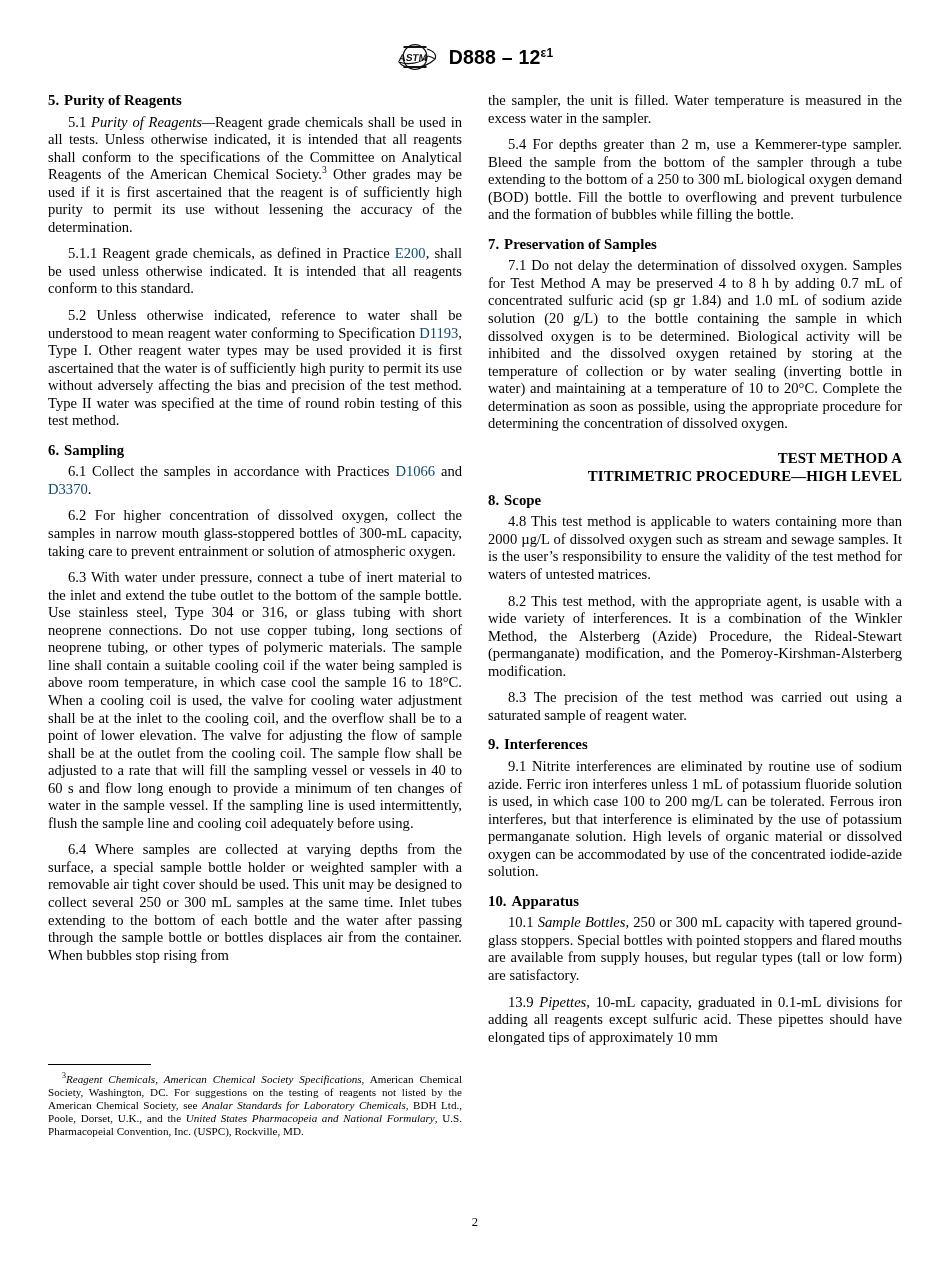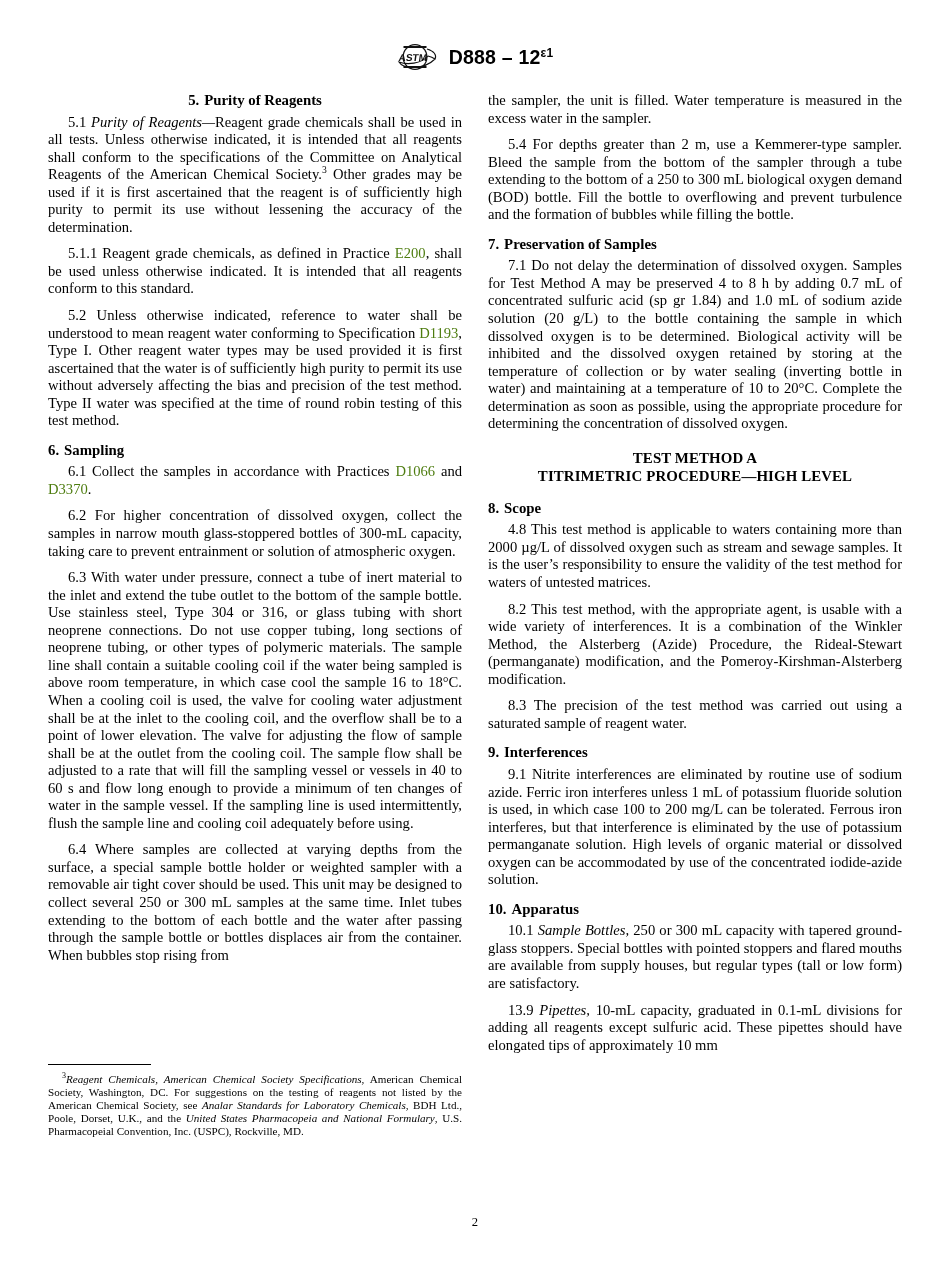--- a/index.html
+++ b/index.html
@@ -71,40 +71,40 @@
     padding: 0;
   }
 
   .sec-head {
     font-weight: bold;
     font-size: 14.8px;
     text-align: left;
     margin-top: 12px;
     margin-bottom: 4px;
   }
-  .sec-head.first { margin-top: 0; text-align: center; }
+  .sec-head.first { margin-top: 0; }
   .sec-head .num { margin-right: 5px; }
 
   .para {
     text-indent: 20px;
     margin-bottom: 9px;
   }
 
   .ital { font-style: italic; }
-  .ref { color: #4d7c0f; }
+  .ref { color: #0c4a6e; }
   .sup { font-size: 9.6px; vertical-align: super; line-height: 0; }
 
   .center-head {
-    text-align: center;
+    text-align: right;
     font-weight: bold;
     font-size: 14.9px;
     line-height: 18.5px;
     text-indent: 0;
     margin-top: 16px;
-    margin-bottom: 14px;
+    margin-bottom: 6px;
     letter-spacing: 0.1px;
   }
 
   
   .footnote-wrap {
     position: absolute;
     left: 48px;
     top: 1064px;
     width: 414px;
   }

